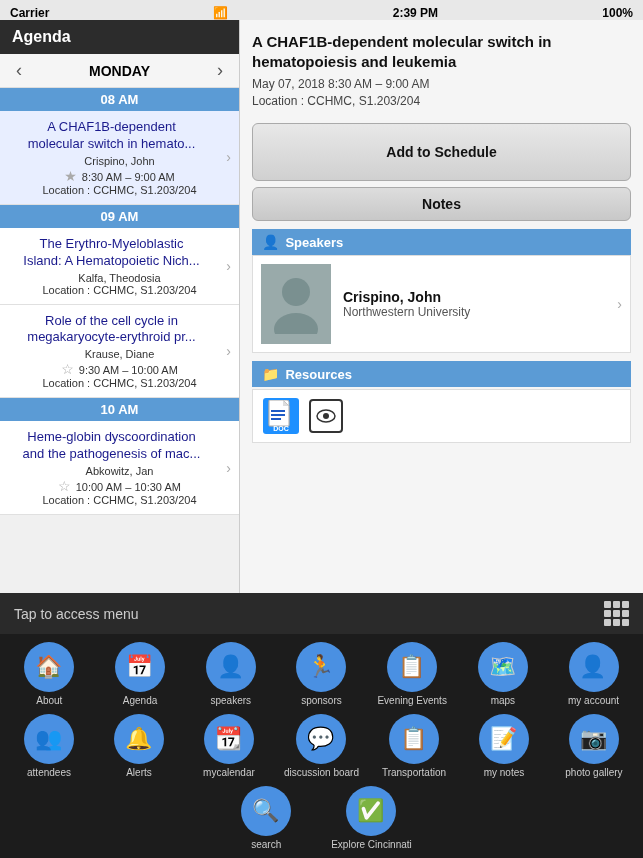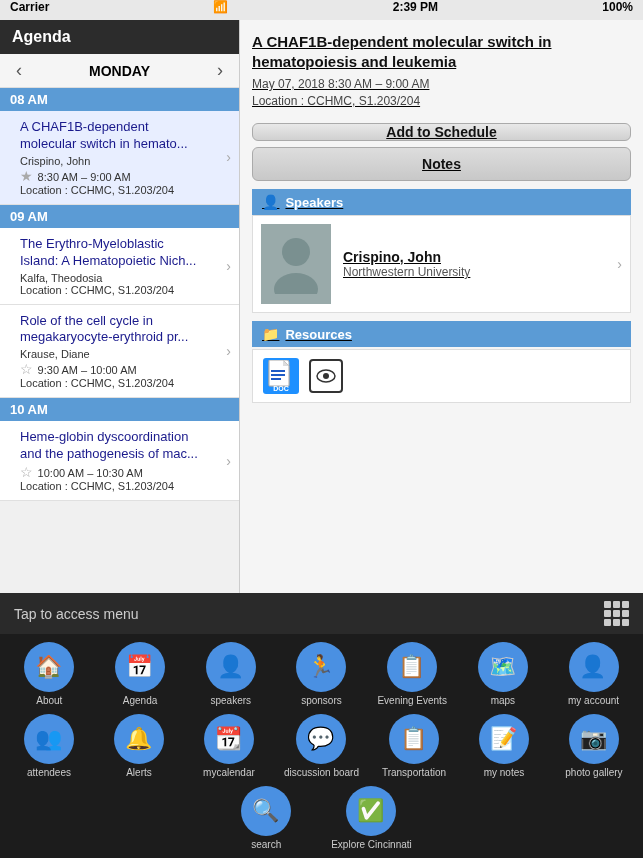--- a/index.html
+++ b/index.html
@@ -11,21 +11,21 @@
       overflow: hidden;
       position: relative;
     }
 
     
     .status-bar {
       height: 20px;
       background: #e8e8e8;
       display: flex;
       justify-content: space-between;
-      align-items: flex-start;
+      align-items: flex-end;
       padding: 0 10px;
       font-size: 12px;
       font-weight: 600;
     }
 
     
     .main-content {
       display: flex;
       height: 585px;
       background: #b0b0b8;
@@ -75,20 +75,21 @@
     }
 
     .agenda-nav .day-date {
       font-size: 12px;
       color: #555;
     }
 
     .agenda-scroll {
       overflow-y: auto;
       flex: 1;
+      text-align: center;
     }
 
     .time-header {
       background: #5b9bd5;
       color: white;
       padding: 4px 10px;
       font-size: 13px;
       font-weight: bold;
     }
 
@@ -142,21 +143,20 @@
     }
 
     
     .detail-panel {
       flex: 1;
       background: #f5f5f5;
       display: flex;
       flex-direction: column;
       padding: 12px;
       overflow-y: auto;
-      text-decoration: underline;
     }
 
     .detail-title {
       font-size: 15px;
       font-weight: bold;
       color: #111;
       margin-bottom: 6px;
       line-height: 1.3;
     }
 
@@ -170,21 +170,21 @@
       margin: 12px 0 8px;
       display: flex;
       flex-direction: column;
       gap: 6px;
     }
 
     .btn-schedule {
       background: linear-gradient(to bottom, #e8e8e8, #d0d0d0);
       border: 1px solid #aaa;
       border-radius: 6px;
-      padding: 0 16px;
+      padding: 20px 16px;
       font-size: 14px;
       font-weight: 600;
       cursor: pointer;
       text-align: center;
       color: #111;
     }
 
     .btn-notes {
       background: linear-gradient(to bottom, #ddd, #c8c8c8);
       border: 1px solid #aaa;
@@ -433,20 +433,21 @@
         <div class="item-title">Role of the cell cycle in megakaryocyte-erythroid pr...</div>
         <div class="item-author">Krause, Diane</div>
         <div class="item-time"><span class="star">☆</span> 9:30 AM – 10:00 AM</div>
         <div class="item-location">Location : CCHMC, S1.203/204</div>
         <span class="chevron">›</span>
       </div>
 
       <div class="time-header">10 AM</div>
       <div class="agenda-item">
         <div class="item-title">Heme-globin dyscoordination and the pathogenesis of mac...</div>
+        <div class="item-author">Abkowitz, Jan</div>
         <div class="item-time"><span class="star">☆</span> 10:00 AM – 10:30 AM</div>
         <div class="item-location">Location : CCHMC, S1.203/204</div>
         <span class="chevron">›</span>
       </div>
     </div>
   </div>
 
   <div class="detail-panel">
     <div class="detail-title">A CHAF1B-dependent molecular switch in hematopoiesis and leukemia</div>
     <div class="detail-meta">May 07, 2018 8:30 AM – 9:00 AM</div>

